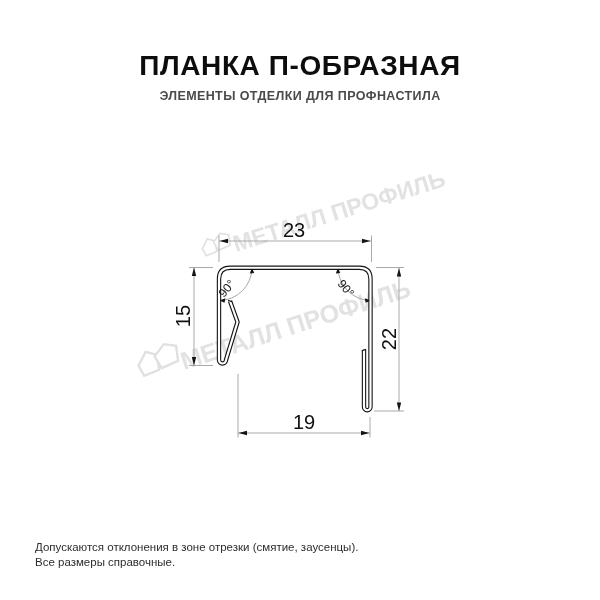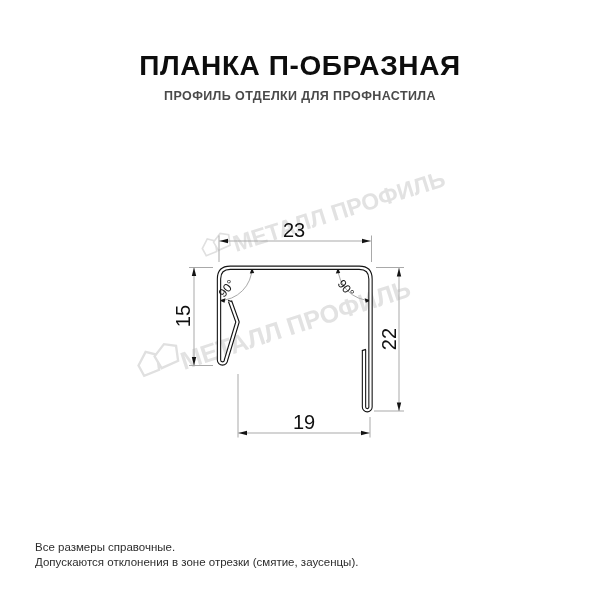--- a/index.html
+++ b/index.html
@@ -18,21 +18,21 @@
   .angle-text{font-size:12px;fill:#111;}
   .wm-text{font-weight:700;}
 </style>
 </head>
 <body>
 
 <div class="page">
 
   <div class="header">
     <div class="title-line">ПЛАНКА П-ОБРАЗНАЯ</div>
-    <div class="subtitle">ПРОФИЛЬ ОТДЕЛКИ ДЛЯ ПРОФНАСТИЛА</div>
+    <div class="subtitle">ЭЛЕМЕНТЫ ОТДЕЛКИ ДЛЯ ПРОФНАСТИЛА</div>
   </div>
 
   <svg class="drawing-svg" viewBox="0 0 600 600">
 
     <g fill="#e2e2e2">
 
       <g transform="translate(197,239) rotate(-15) scale(0.33)" fill="none" stroke="#e0e0e0" stroke-width="5">
         <path d="M8,32 L30,8 L52,20 L48,52 L14,56 Z"></path>
         <path d="M46,22 L72,2 L96,12 L92,44 L54,50 Z" fill="#ffffff"></path>
       </g>
@@ -105,17 +105,17 @@
       <text class="dim-text" x="294" y="237" text-anchor="middle">23</text>
       <text class="dim-text" transform="translate(190,316) rotate(-90)" text-anchor="middle">15</text>
       <text class="dim-text" transform="translate(396,339) rotate(-90)" text-anchor="middle">22</text>
       <text class="dim-text" x="304" y="429" text-anchor="middle">19</text>
       <text class="angle-text" transform="translate(224,298) rotate(-50)">90°</text>
       <text class="angle-text" transform="translate(337,284) rotate(50)">90°</text>
     </g>
   </svg>
 
   <div class="footer">
+    <div>Допускаются отклонения в зоне отрезки (смятие, заусенцы).</div>
     <div>Все размеры справочные.</div>
-    <div>Допускаются отклонения в зоне отрезки (смятие, заусенцы).</div>
   </div>
 
 </div>
 
 </body></html>

